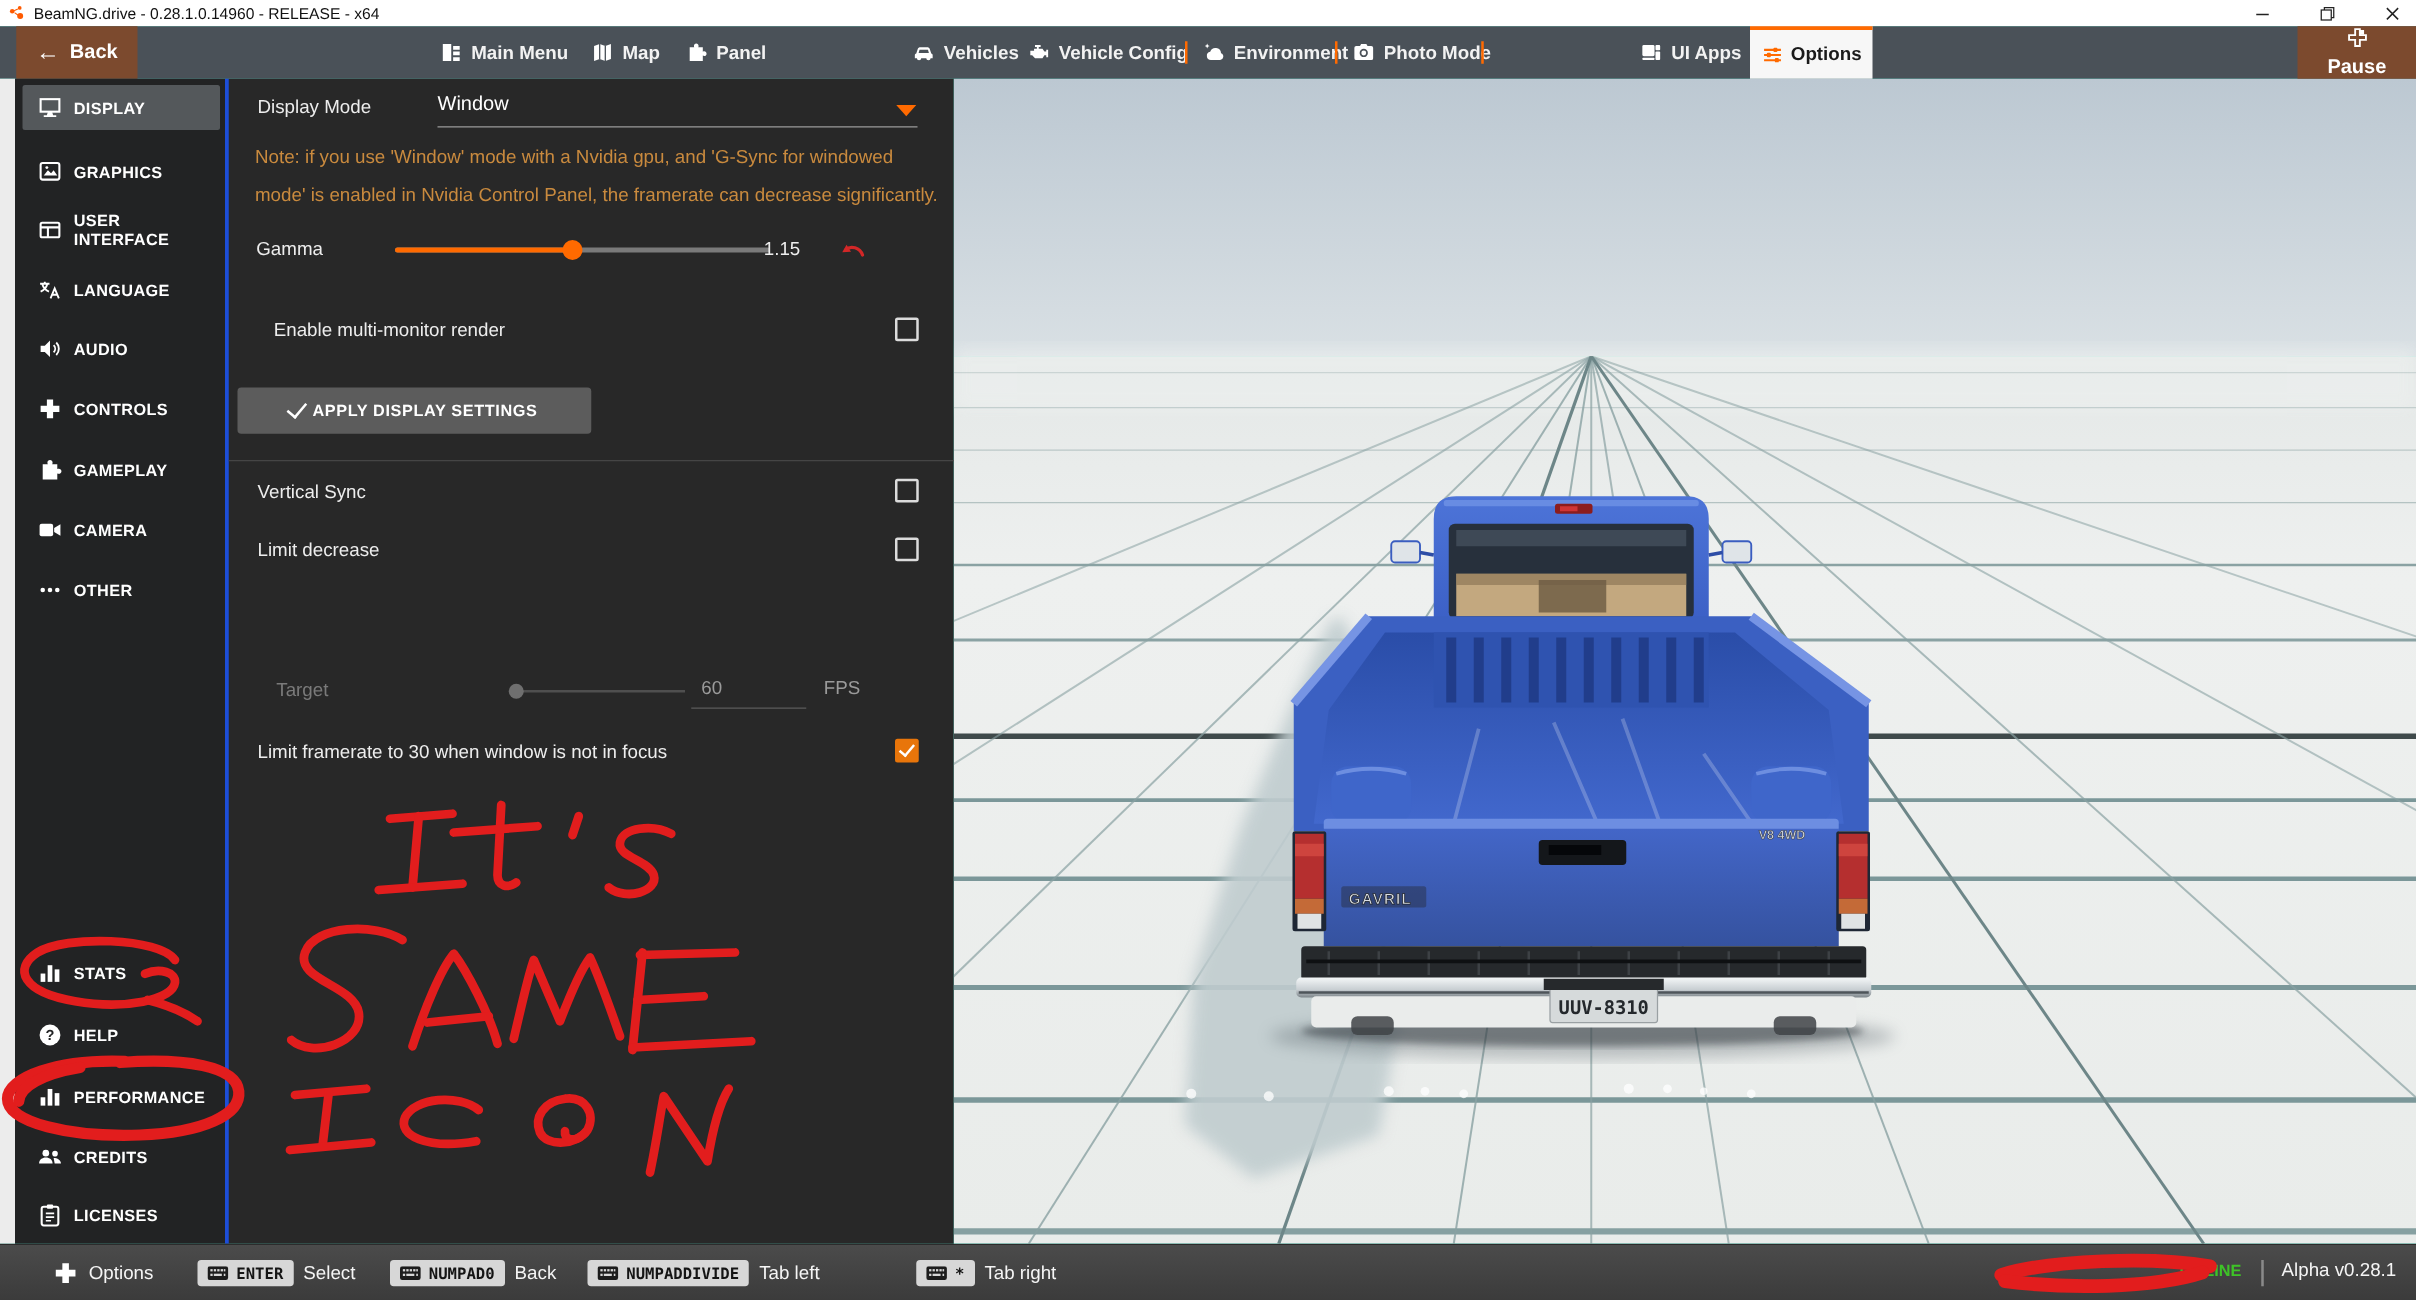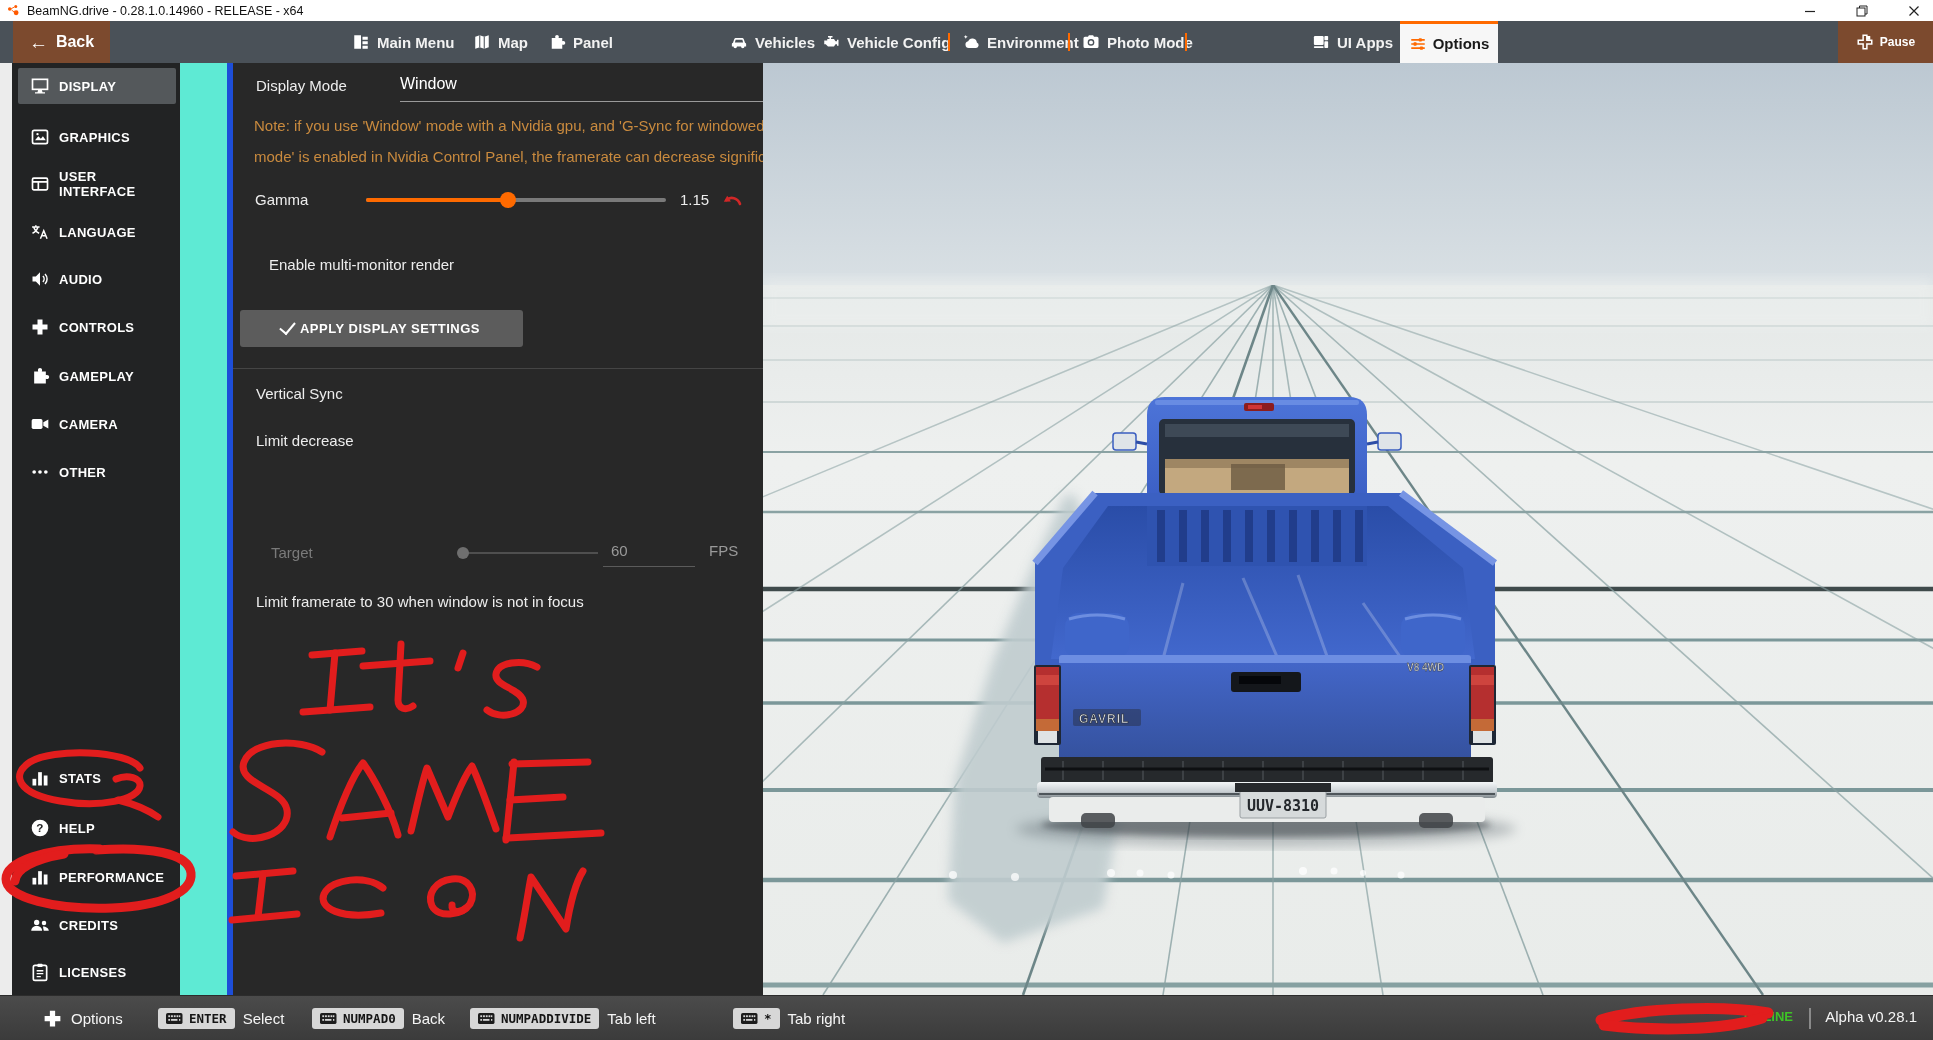--- a/index.html
+++ b/index.html
@@ -25,35 +25,35 @@
   .nav-item { position:absolute; top:0; height:42px; display:flex; align-items:center; gap:7px;
               color:#f2f2f2; font-size:15px; font-weight:bold; }
   .nicon { width:18px; height:18px; display:inline-flex; }
   .nicon svg { width:100%; height:100%; }
   .nav-sep { position:absolute; top:12px; width:2px; height:18px; background:#ff6a00; }
   .options-tab { position:absolute; left:1400px; top:0; width:98px; height:42px; background:#f7f7f7;
                  border-top:3px solid #ff6a00; display:flex; align-items:center; justify-content:center;
                  gap:6px; color:#1a1a1a; font-size:15px; font-weight:bold; }
   .pause-btn { position:absolute; left:1838px; top:0; width:95px; height:42px; background:#7c4a2e;
                display:flex; align-items:center; justify-content:center; gap:6px; color:#fff;
-               font-size:12px; font-weight:bold; }
+               font-size:16px; font-weight:bold;flex-direction:column; }
 
   
   .content { position:absolute; left:0; top:63px; width:1933px; height:932px; }
   .gutter { position:absolute; left:0; top:0; width:12px; height:100%; background:#ececec; }
   .sidebar { position:absolute; left:12px; top:0; width:168px; height:100%; background:#222324; }
   .side-item { position:absolute; left:6px; right:4px; height:36px; display:flex; align-items:center;
                padding-left:12px; gap:9px; color:#fff; font-size:13px; font-weight:bold;
                letter-spacing:.3px; border-radius:2px; }
   .side-item.active { background:#54585b; }
   .sicon { width:20px; height:20px; display:inline-flex; flex:0 0 20px; }
   .sicon svg { width:100%; height:100%; }
 
   .panel { position:absolute; left:180px; top:0; width:583px; height:100%; background:#282828;
-           border-left:6px solid #1d4ed8;margin-left:47px; }
+           border-left:3px solid #1d4ed8; }
   .p-abs { position:absolute; }
   .p-label { color:#ededed; font-size:15px; }
   .dm-value { color:#fff; font-size:16px; }
   .dm-underline { border-bottom:1px solid #9a9a9a; }
   .caret-down { width:0; height:0; border-left:8px solid transparent; border-right:8px solid transparent;
                 border-top:9px solid #ff6a00; }
   .note { color:#c98a3e; font-size:15px; line-height:31px; }
   .slider-track { height:4px; background:#7a7a7a; border-radius:2px; }
   .slider-fill { height:4px; background:#ff6a00; border-radius:2px; }
   .slider-thumb { width:16px; height:16px; border-radius:50%; background:#ff6a00; }
@@ -388,21 +388,21 @@
       <div class="p-abs dm-value" style="left:167px;top:12px">Window</div>
       <div class="p-abs dm-underline" style="left:167px;top:38px;width:384px"></div>
       <div class="p-abs caret-down" style="left:534px;top:21px"></div>
 
       <div class="p-abs note" style="left:21px;top:47px;width:548px">Note: if you use 'Window' mode with a Nvidia gpu, and 'G-Sync for windowed mode' is enabled in Nvidia Control Panel, the framerate can decrease significantly.</div>
 
       <div class="p-abs p-label" style="left:22px;top:128px">Gamma</div>
       <div class="p-abs slider-track" style="left:133px;top:135px;width:300px"></div>
       <div class="p-abs slider-fill" style="left:133px;top:135px;width:142px"></div>
       <div class="p-abs slider-thumb" style="left:267px;top:129px"></div>
-      <div class="p-abs p-label" style="left:447px;top:128px">1.15</div>
+      <div class="p-abs p-label" style="left:428px;top:128px">1.15</div>
       <div class="p-abs" style="left:488px;top:128px;width:22px;height:17px">
         <svg viewBox="0 0 22 17" width="22" height="17">
             <path d="M19 13C17 7 9.5 5 5.5 9" fill="none" stroke="#d22727" stroke-width="2.6" stroke-linecap="round"></path>
             <path d="M2.8 10.8l7-.4-3.6-5.6z" fill="#d22727"></path>
           </svg>
       </div>
 
       <div class="p-abs p-label" style="left:36px;top:193px">Enable multi-monitor render</div>
       <div class="p-abs checkbox" style="left:533px;top:191px"></div>
 

